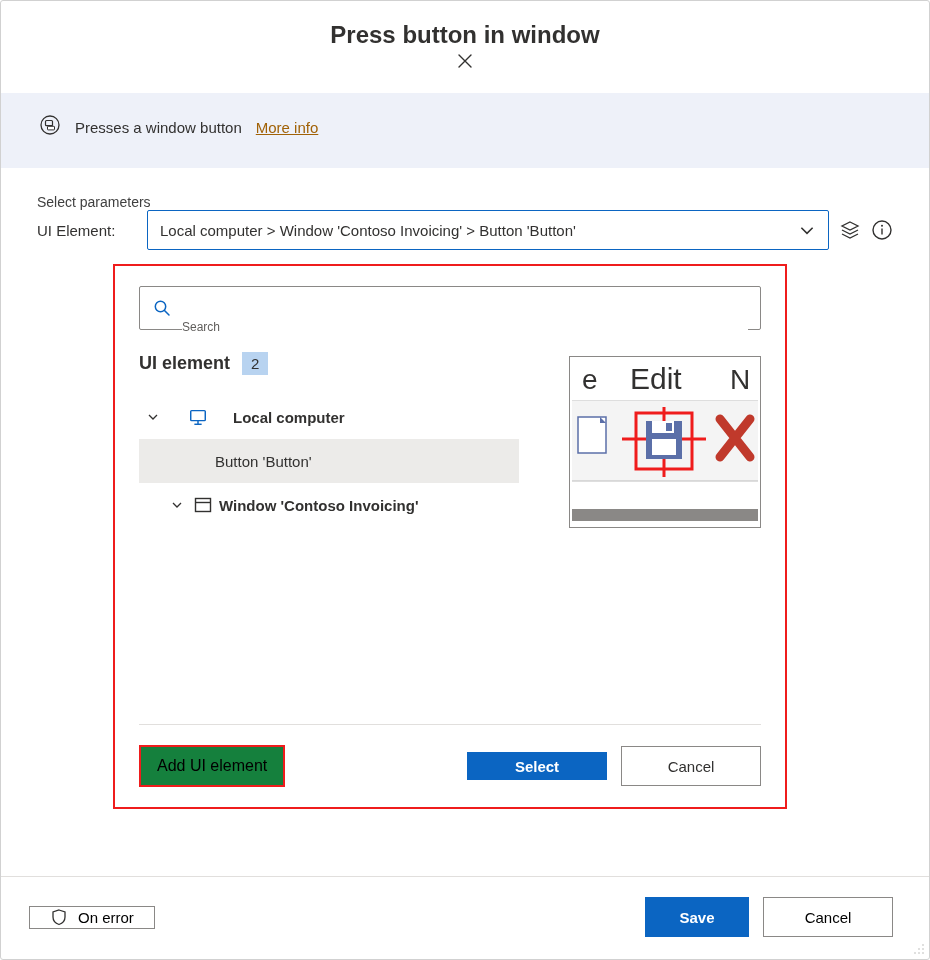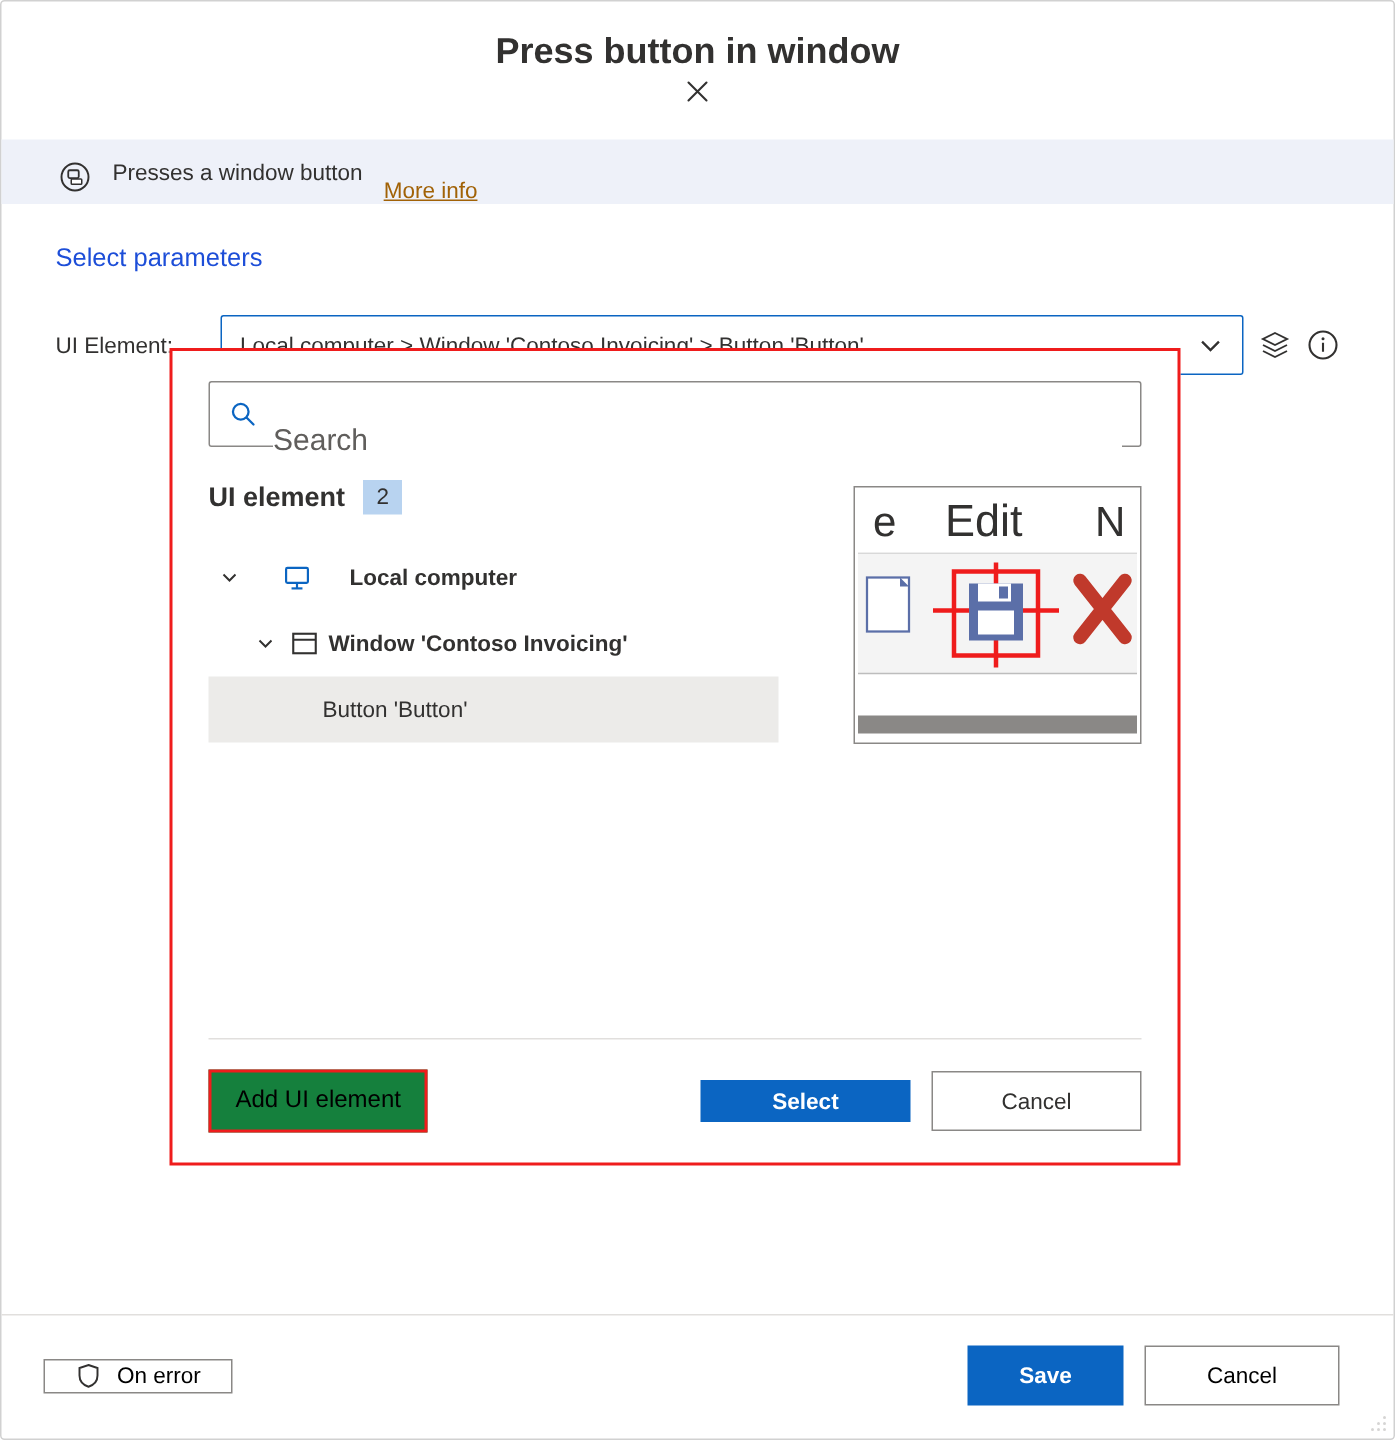--- a/index.html
+++ b/index.html
@@ -36,39 +36,38 @@
       color: #323130;
     }
     .close-btn {
       width: 24px; height: 24px;
       cursor: pointer;
       display: flex; align-items: center; justify-content: center;
     }
 
     .info-bar {
       background: #eef1f9;
-      padding: 14px 36px 0 38px;
-      display: flex;
-      align-items: flex-start;
+      padding: 14px 36px 32px 38px;
+      display: flex;
+      align-items: flex-end;
       gap: 14px;
       font-size: 15px;
     }
     .info-bar .link { color: #a16207; text-decoration: underline; cursor: pointer; margin-top: 12px; }
 
     .content {
       flex: 1;
       padding: 26px 36px 0 36px;
       position: relative;
     }
 
     .section-title {
-      font-size: 17px;
+      font-size: 14px;
       font-weight: 400;
-      margin-bottom: 28px;
-      color: #1d4ed8;
+      color: #404040;
     }
 
     .param-row {
       display: flex;
       align-items: center;
       gap: 10px;
     }
     .param-label {
       font-size: 15px;
       color: #323130;
@@ -114,21 +113,21 @@
       height: 44px;
       display: flex;
       align-items: center;
       padding: 0 12px;
       gap: 10px;
       border-radius: 2px;
     }
     .search-input {
       border: none;
       outline: none;
-      font-size: 20px;
+      font-size: 12px;
       flex: 1;
       color: #b91c1c;
       margin-top: 37px;
     }
     .search-input::placeholder { color: #605e5c; }
 
     .panel-body {
       flex: 1;
       display: flex;
       gap: 20px;
@@ -298,38 +297,38 @@
             <span class="tree-ic">
                 <svg width="22" height="22" viewBox="0 0 22 22">
                   <rect x="3" y="4" width="16" height="11" rx="1" stroke="#0b65c2" stroke-width="1.6" fill="none"></rect>
                   <line x1="7" y1="19" x2="15" y2="19" stroke="#0b65c2" stroke-width="1.6"></line>
                   <line x1="11" y1="15" x2="11" y2="19" stroke="#0b65c2" stroke-width="1.6"></line>
                 </svg>
               </span>
             <span class="bold">Local computer</span>
           </div>
 
+          <div class="tree-row lvl-3">
+            <span>Button 'Button'</span>
+          </div>
+
           <div class="tree-row lvl-2">
             <span class="tree-ic">
                 <svg width="12" height="12" viewBox="0 0 12 12">
                   <path d="M2 4 L6 8 L10 4" stroke="#323130" stroke-width="1.3" fill="none"></path>
                 </svg>
               </span>
             <span class="tree-ic">
                 <svg width="20" height="20" viewBox="0 0 20 20">
                   <rect x="2.5" y="3.5" width="15" height="13" stroke="#323130" stroke-width="1.4" fill="none"></rect>
                   <line x1="2.5" y1="7.5" x2="17.5" y2="7.5" stroke="#323130" stroke-width="1.4"></line>
                 </svg>
               </span>
             <span class="bold">Window 'Contoso Invoicing'</span>
           </div>
-
-          <div class="tree-row lvl-3">
-            <span>Button 'Button'</span>
-          </div>
         </div>
 
         <div class="preview-col">
           <div class="preview-box">
             <svg width="186" height="166" viewBox="0 0 186 166">
               <rect x="0" y="0" width="186" height="166" fill="#fff"></rect>
               <text x="10" y="30" font-size="28" fill="#323130">e</text>
               <text x="58" y="30" font-size="30" fill="#323130">Edit</text>
               <text x="158" y="30" font-size="28" fill="#323130">N</text>
               <line x1="0" y1="42" x2="186" y2="42" stroke="#bdbdbd" stroke-width="1"></line>

